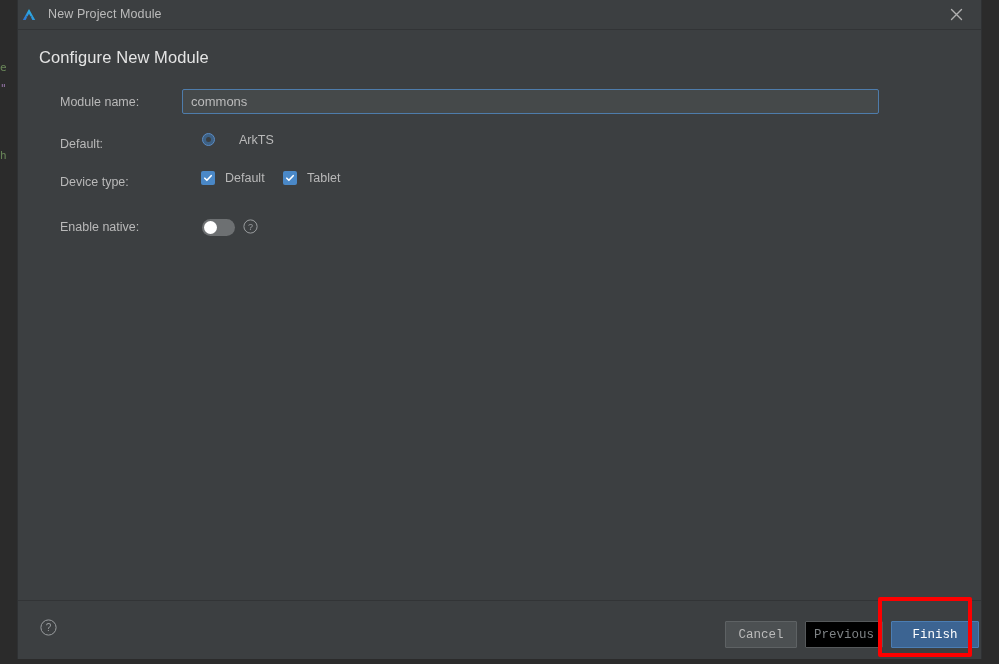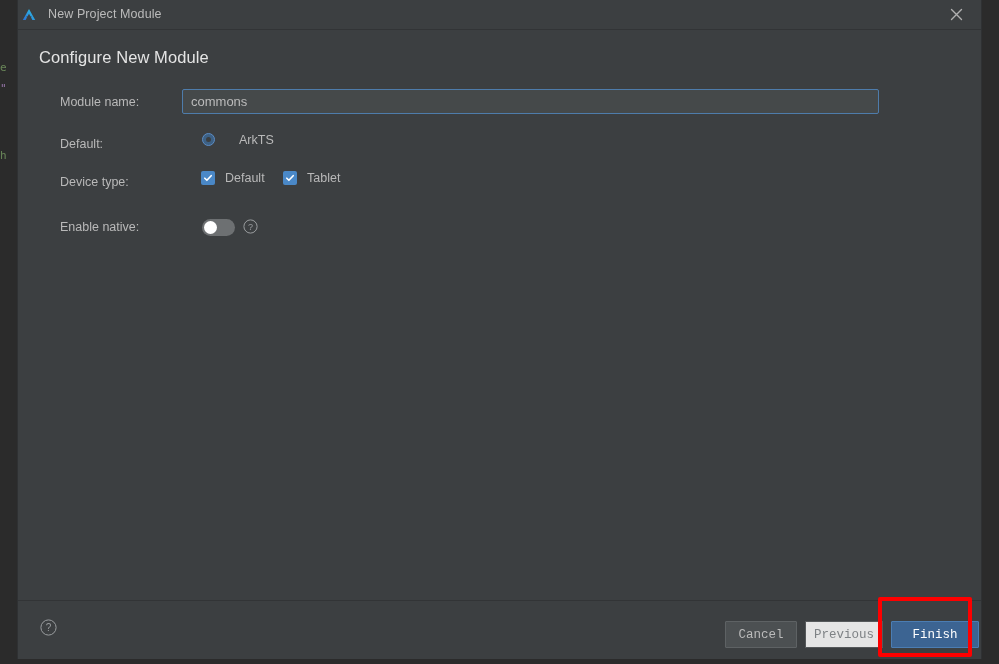--- a/index.html
+++ b/index.html
@@ -241,21 +241,21 @@
   #btn-cancel {
     left: 707px;
     width: 72px;
     background: #4c5052;
     border: 1px solid #5e6264;
     color: #bbbbbb;
   }
   #btn-previous {
     left: 787px;
     width: 78px;
-    background: #e5e5e5;
+    background: #000000;
     border: 1px solid #56595b;
     color: #7e8285;
   }
   #btn-finish {
     left: 873px;
     width: 88px;
     background: #3c6492;
     border: 1px solid #4b7db3;
     color: #ffffff;
   }

